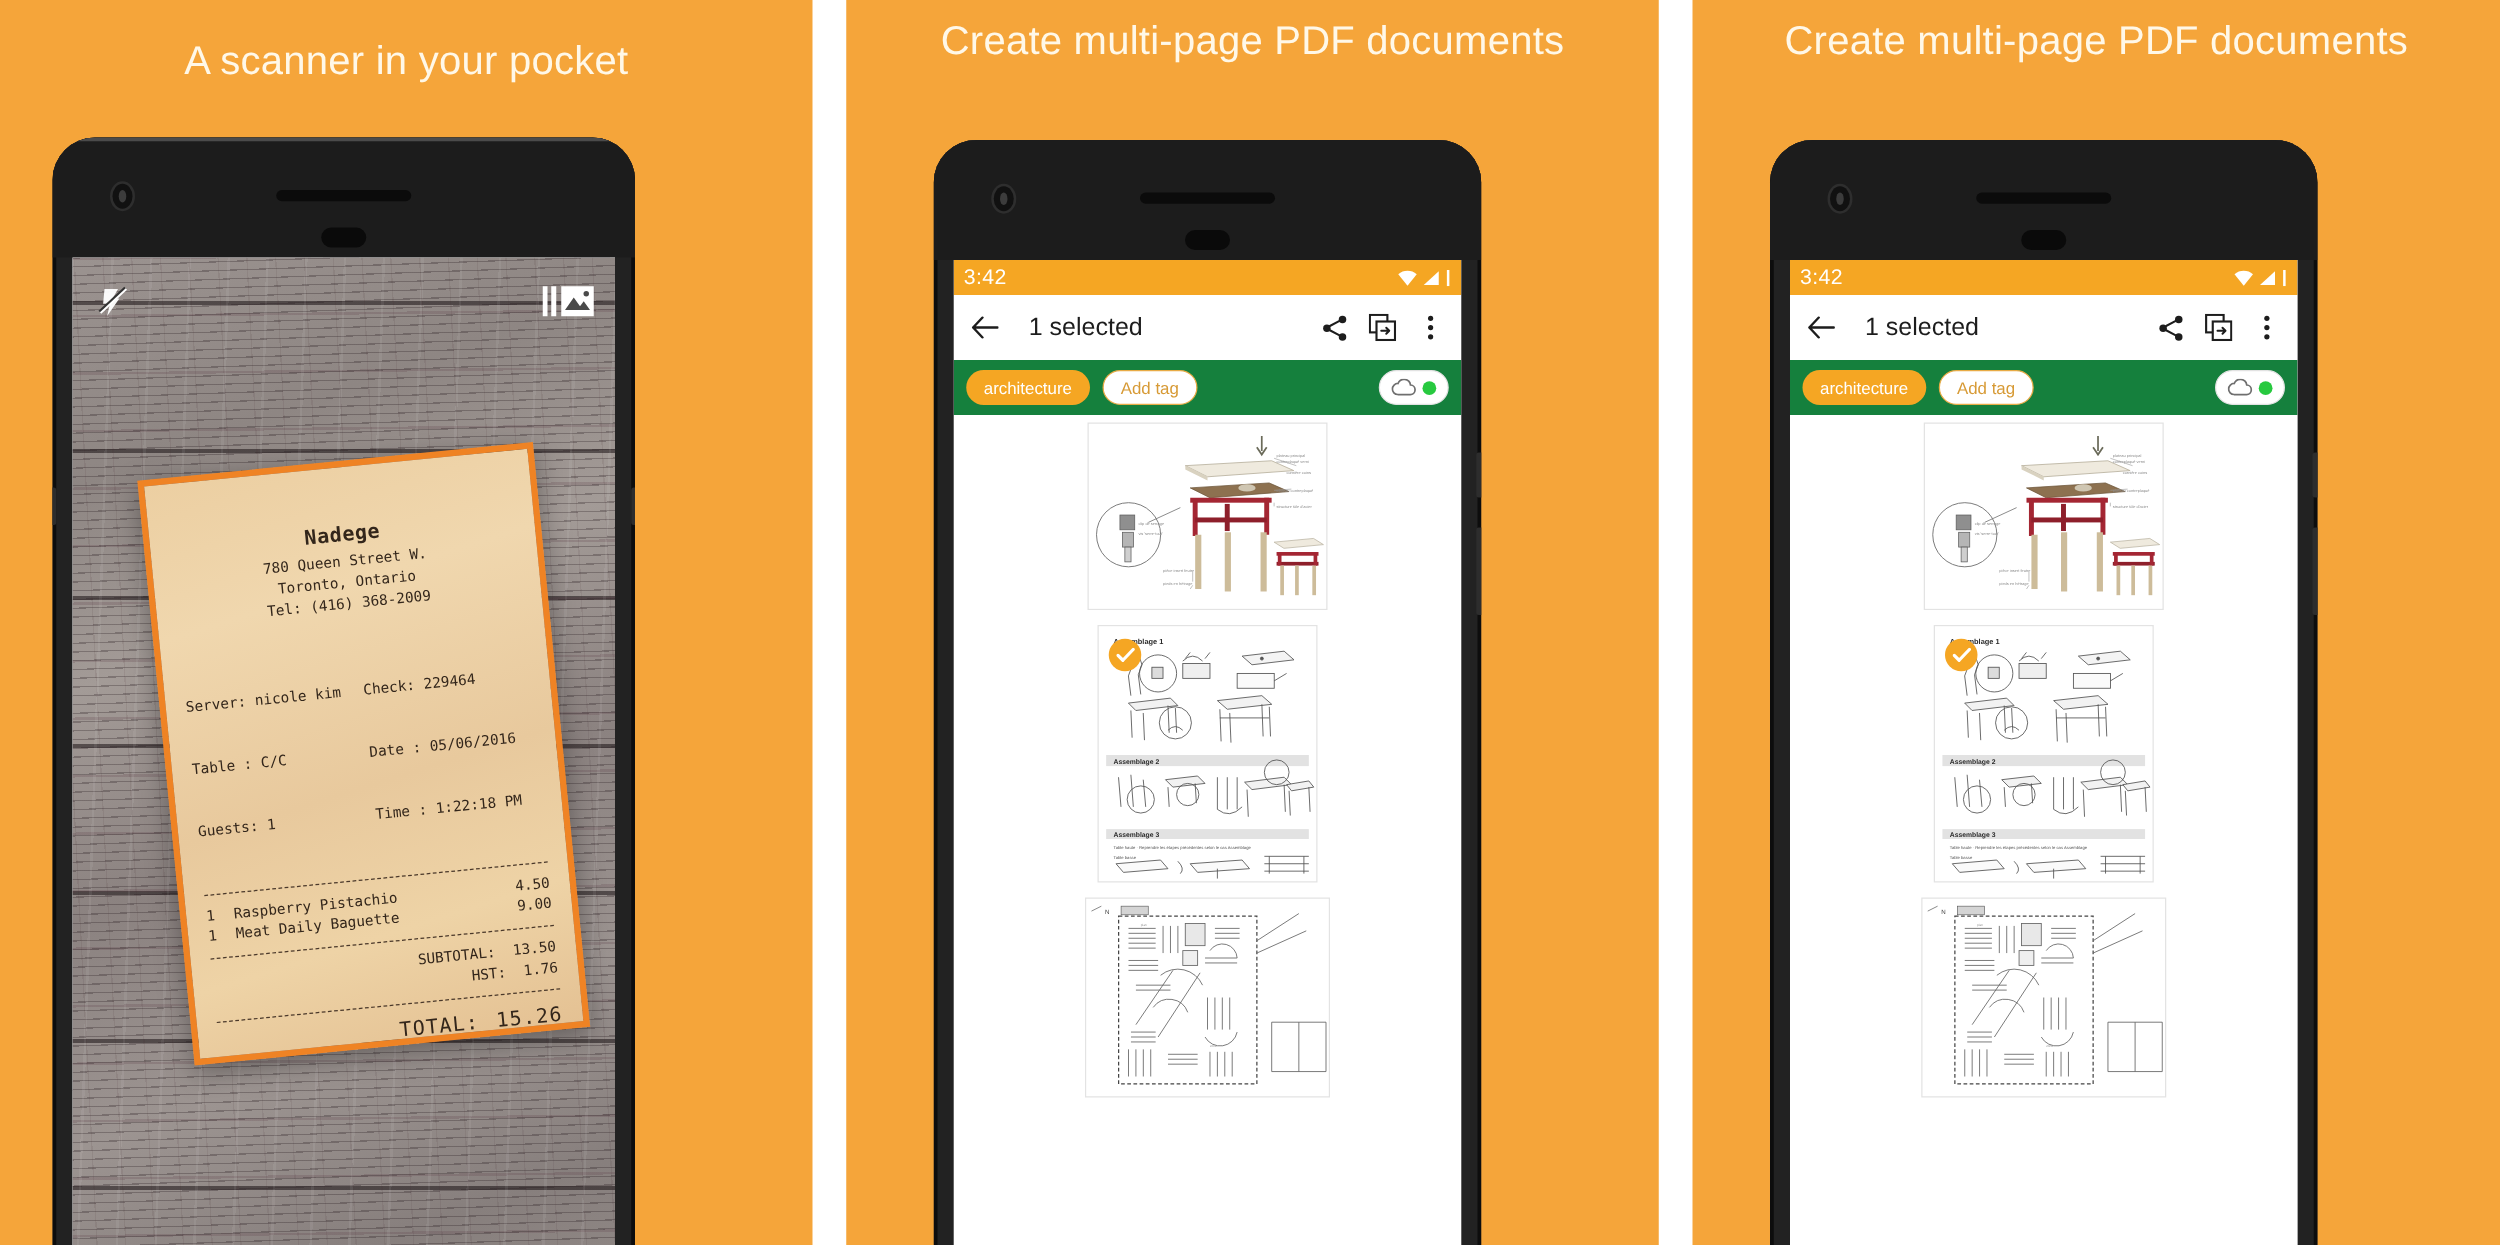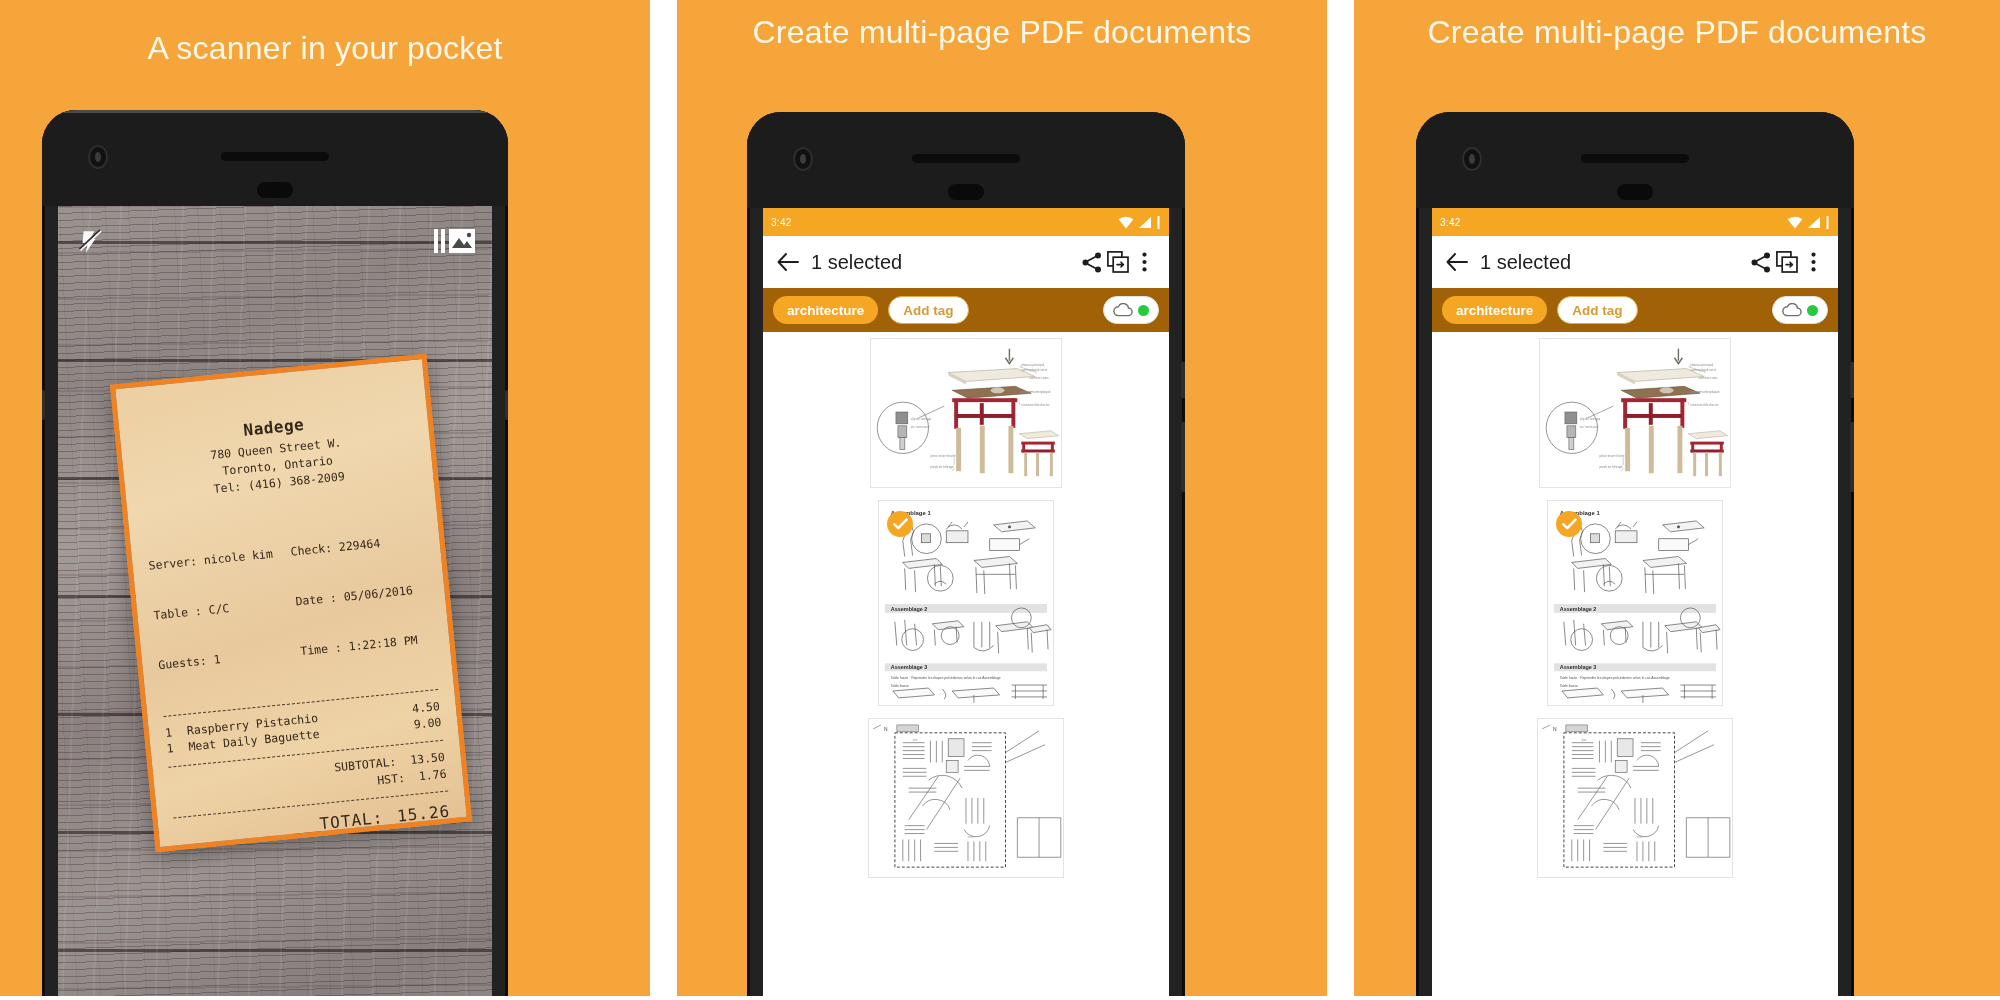--- a/index.html
+++ b/index.html
@@ -122,33 +122,33 @@
   .r-line { display: flex; justify-content: space-between; white-space: pre; }
   .r-item-qty { width: 22px; }
   .r-item-name { flex: 1; }
   .r-amt { text-align: right; }
   .r-tot-label { flex: 1; text-align: right; padding-right: 14px; }
   .r-tot { font-size: 16px; letter-spacing: 1px; }
 
   
   .statusbar {
     height: 28px; background: #f5a623; display: flex; align-items: center;
-    justify-content: space-between; padding: 0 8px; color: #fff; font-size: 10px;
+    justify-content: space-between; padding: 0 8px; color: #fff; font-size: 17px;
   }
   .sb-time { font-weight: 500; letter-spacing: .3px; }
   .sb-icons { display: flex; align-items: center; gap: 4px; }
 
   .toolbar {
     height: 52px; background: #ffffff; display: flex; align-items: center;
-    padding: 0 12px; 
+    padding: 0 12px; gap: 12px;
   }
   .tb-title { font-size: 20px; color: #1d1d1d; margin-left: 10px; flex: 1; }
   .tb-ic { width: 26px; height: 26px; display: flex; align-items: center; justify-content: center; }
 
-  .tagbar { height: 44px; display: flex; align-items: center; padding: 0 10px; gap: 10px; background:#a16207;font-weight:bold; }
+  .tagbar { height: 44px; display: flex; align-items: center; padding: 0 10px; gap: 10px; background:#15803d; }
   .chip {
     height: 28px; border-radius: 14px; display: flex; align-items: center;
     padding: 0 14px; font-size: 13.5px; white-space: nowrap;
   }
   .chip.filled { background: #f5a623; color: #ffffff; }
   .chip.outline { background: #ffffff; color: #d79a35; border: 1.5px solid #e8ab46; }
   .cloud-pill {
     margin-left: auto; height: 28px; min-width: 56px; border-radius: 14px;
     border: 1.3px solid #e2e2e2; background: #fff;
     display: flex; align-items: center; justify-content: center; gap: 5px; padding: 0 9px;

